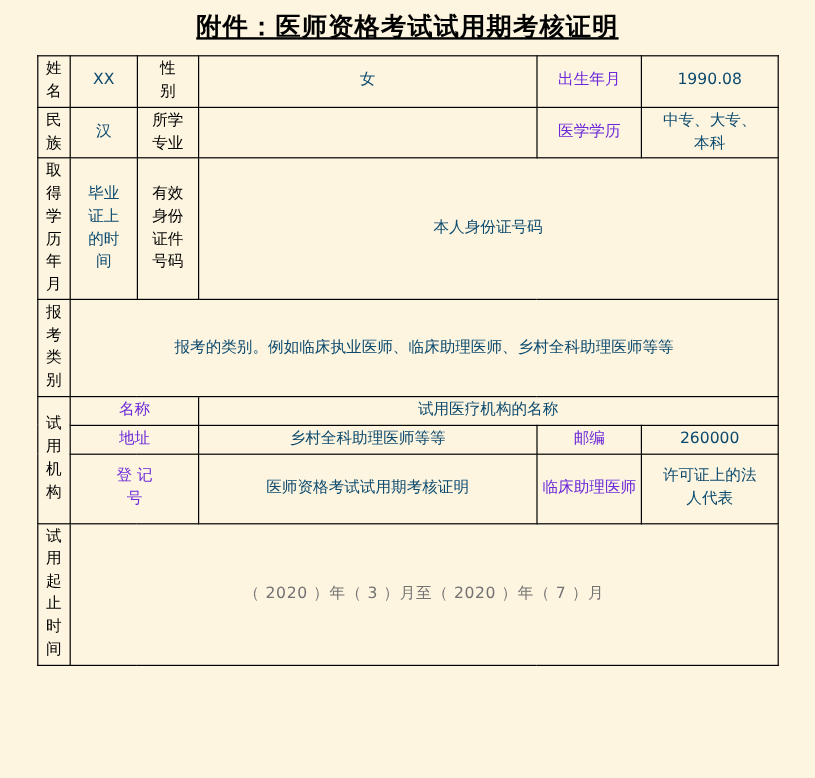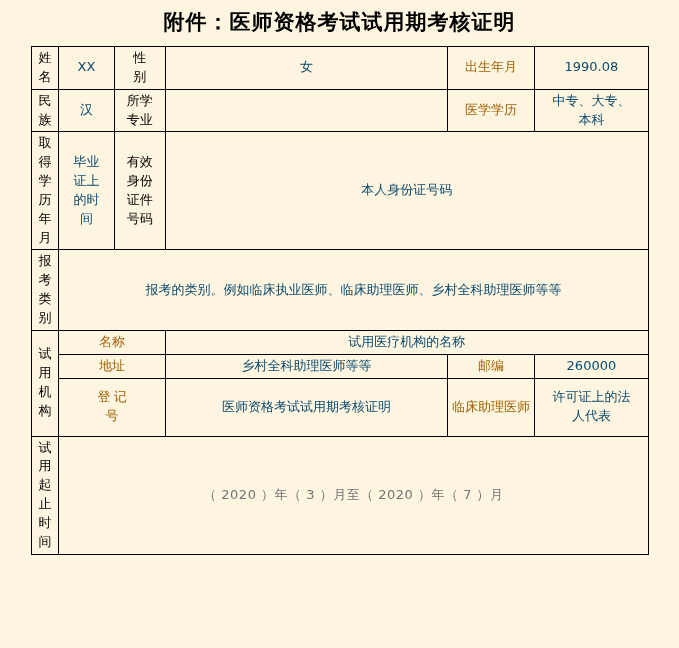--- a/index.html
+++ b/index.html
@@ -21,20 +21,21 @@
     background: #fdf5e0;
     box-sizing: border-box;
   }
   .title {
     text-align: center;
     font-size: 21px;
     font-weight: bold;
     letter-spacing: 1px;
     padding: 8px 0 10px 0;
     color: #000;
+    text-decoration: underline;
   }
   table.cert {
     border-collapse: collapse;
     margin: 0 auto;
     width: 618px;
     table-layout: fixed;
     background: #fdf5e0;
   }
   table.cert td {
     border: 1px solid #000;
@@ -50,28 +51,28 @@
     font-size: 13px;
     line-height: 1.3;
     letter-spacing: 0;
     padding: 3px 2px;
   }
   .vlabel span {
     display: block;
   }
   .label {
     font-size: 13px;
-    color: #a16207;
-    font-family: Liberation Serif, serif;
+    color: #6d28d9;
   }
   .red {
     color: #0c4a6e;
   }
   .small-stack {
     line-height: 1.3;
+    font-family: Liberation Mono, monospace;
   }
   .cellwrap {
     display: block;
   }
   .period {
     color: #737373;
     font-size: 13px;
     letter-spacing: 0.5px;
   }
   .tall { height: 58px; }

